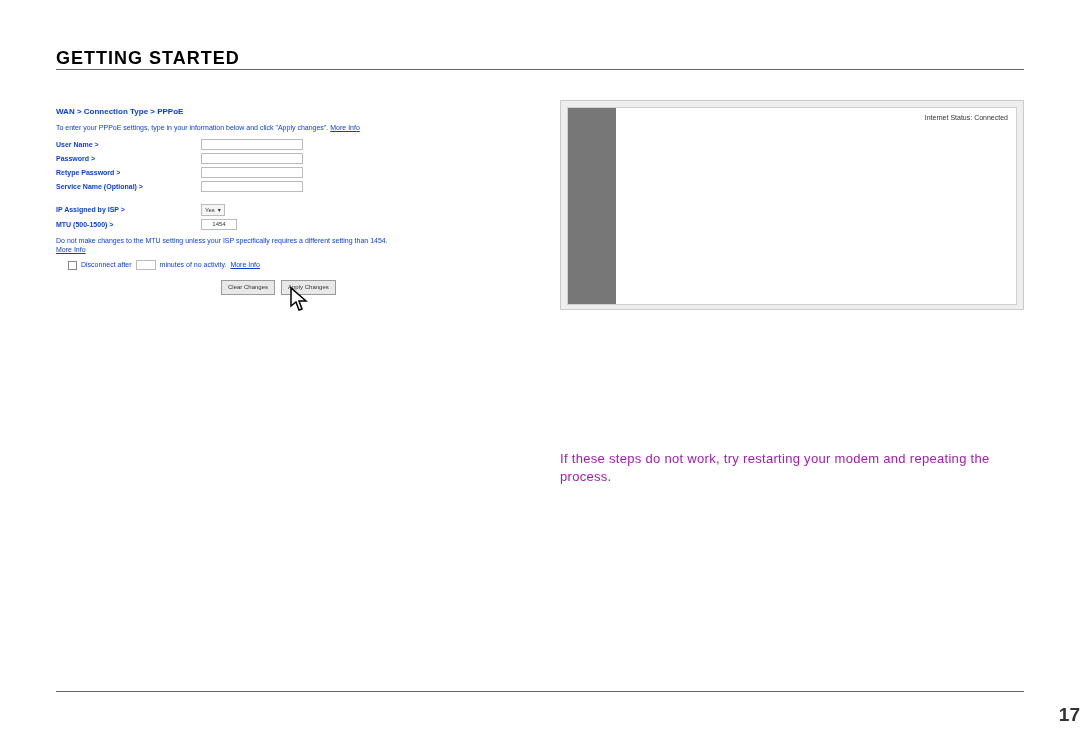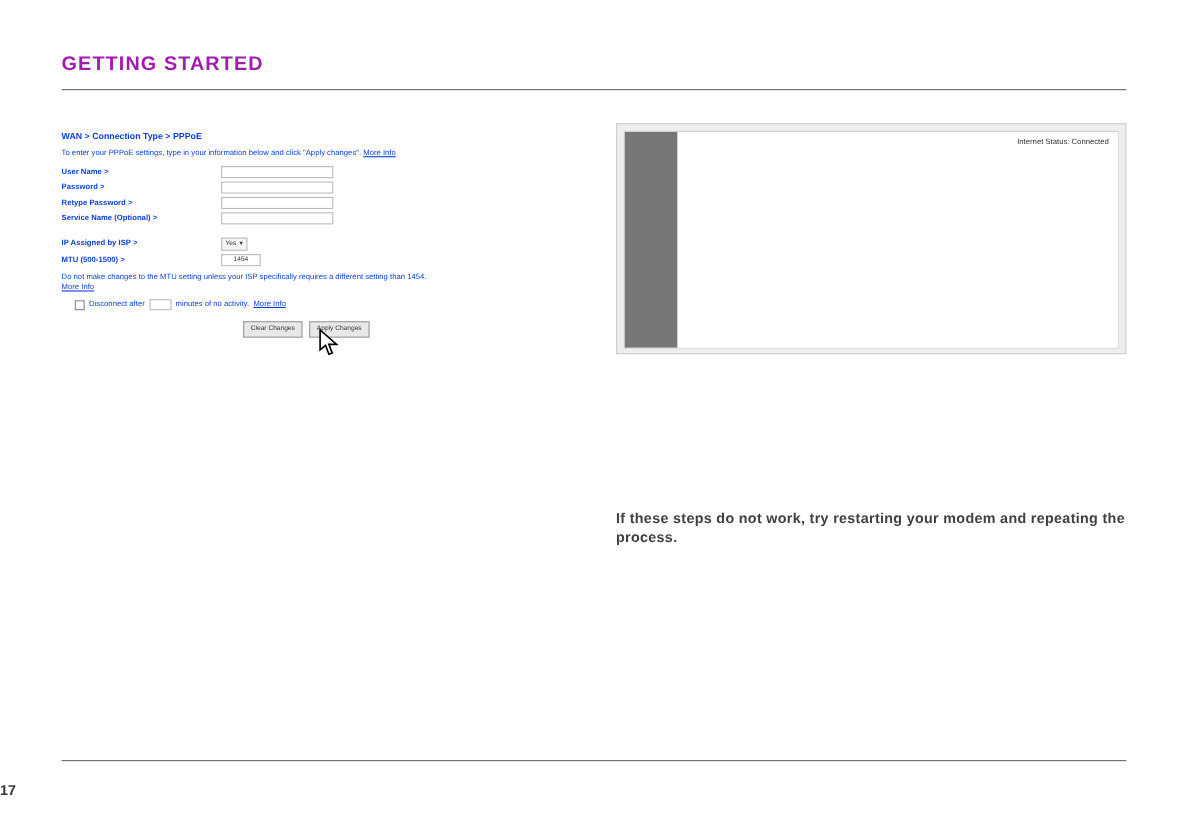--- a/index.html
+++ b/index.html
@@ -12,42 +12,42 @@
     position: relative;
     color: #333;
   }
   .page {
     padding: 48px 56px 0 56px;
   }
   .title {
     font-size: 18px;
     font-weight: bold;
     letter-spacing: 1px;
-    color: #a21caf;
-    margin-bottom: 12px;
+    color: #000000;
+    margin-bottom: 0;
   }
   hr.top {
     border: none;
     border-top: 1px solid #666;
     margin: 0 0 30px 0;
   }
   hr.bottom {
     border: none;
     border-top: 1px solid #666;
     position: absolute;
     left: 56px;
     right: 56px;
     bottom: 56px;
   }
   .pagenum {
     position: absolute;
     bottom: 30px;
     left: 0; right: 0;
-    text-align: left;
-    font-size: 13px;
+    text-align: right;
+    font-size: 19px;
     font-weight: bold;
   }
   .cols {
     display: flex;
     gap: 40px;
   }
   .col { flex: 1; }
 
   
   .shot-left {
@@ -172,25 +172,25 @@
 
   .caption {
     font-size: 13px;
     letter-spacing: 0.5px;
     line-height: 1.45;
     margin-top: 28px;
     color: #444;
   }
   .bold-note {
     font-size: 13px;
-    font-weight: bold;
+    font-weight: normal;
     letter-spacing: 0.3px;
     line-height: 1.4;
     margin-top: 140px;
-    color: #404040;
+    color: #a21caf;
   }
 </style>
 </head>
 <body>
 
 <div class="page">
   <div class="title">GETTING STARTED</div>
   <hr class="top">
 
   <div class="cols">

